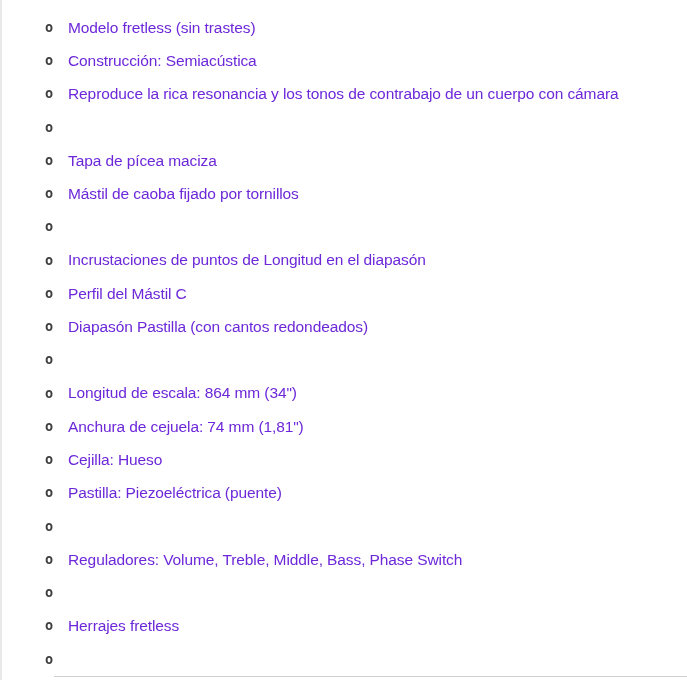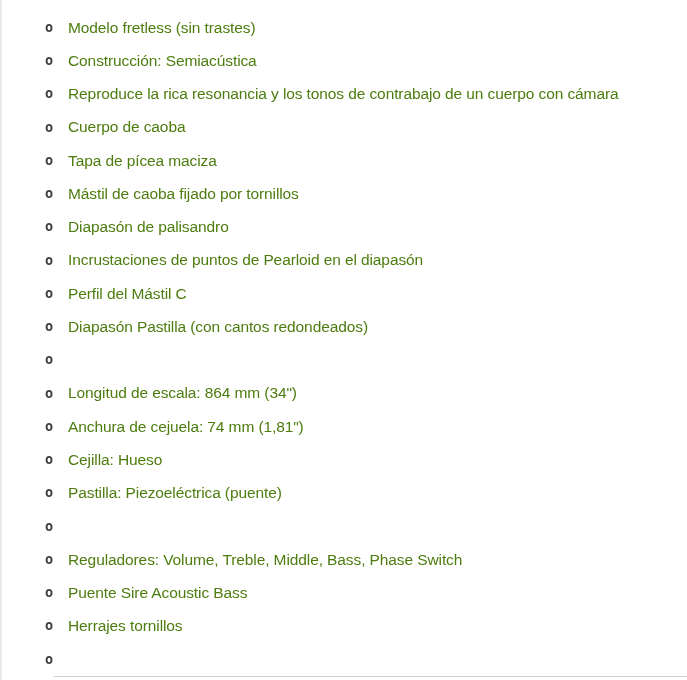--- a/index.html
+++ b/index.html
@@ -47,21 +47,21 @@
     margin-left: 45px;
     font-family: "DejaVu Sans Mono", "Liberation Mono", monospace;
     font-weight: 700;
     font-size: 13.5px;
     line-height: 1;
     color: #3e3e3e;
     flex: 0 0 auto;
   }
   .item-text {
     font-size: 15.5px;
-    color: #4d7c0f;
+    color: #6d28d9;
     letter-spacing: -0.1px;
   }
 </style>
 </head>
 <body>
 
 <div class="left-border"></div>
 <div class="bottom-divider"></div>
 
 <ul class="spec-list">
@@ -72,37 +72,35 @@
   <li class="spec-item">
       <span class="bullet">o</span>
       <span class="item-text">Construcción: Semiacústica</span>
     </li>
   <li class="spec-item">
       <span class="bullet">o</span>
       <span class="item-text">Reproduce la rica resonancia y los tonos de contrabajo de un cuerpo con cámara</span>
     </li>
   <li class="spec-item">
       <span class="bullet">o</span>
-      <span class="item-text">Cuerpo de caoba</span>
     </li>
   <li class="spec-item">
       <span class="bullet">o</span>
       <span class="item-text">Tapa de pícea maciza</span>
     </li>
   <li class="spec-item">
       <span class="bullet">o</span>
       <span class="item-text">Mástil de caoba fijado por tornillos</span>
     </li>
   <li class="spec-item">
       <span class="bullet">o</span>
-      <span class="item-text">Diapasón de palisandro</span>
     </li>
   <li class="spec-item">
       <span class="bullet">o</span>
-      <span class="item-text">Incrustaciones de puntos de Pearloid en el diapasón</span>
+      <span class="item-text">Incrustaciones de puntos de Longitud en el diapasón</span>
     </li>
   <li class="spec-item">
       <span class="bullet">o</span>
       <span class="item-text">Perfil del Mástil C</span>
     </li>
   <li class="spec-item">
       <span class="bullet">o</span>
       <span class="item-text">Diapasón Pastilla (con cantos redondeados)</span>
     </li>
   <li class="spec-item">
@@ -126,22 +124,21 @@
     </li>
   <li class="spec-item">
       <span class="bullet">o</span>
     </li>
   <li class="spec-item">
       <span class="bullet">o</span>
       <span class="item-text">Reguladores: Volume, Treble, Middle, Bass, Phase Switch</span>
     </li>
   <li class="spec-item">
       <span class="bullet">o</span>
-      <span class="item-text">Puente Sire Acoustic Bass</span>
     </li>
   <li class="spec-item">
       <span class="bullet">o</span>
-      <span class="item-text">Herrajes tornillos</span>
+      <span class="item-text">Herrajes fretless</span>
     </li>
   <li class="spec-item">
       <span class="bullet">o</span>
     </li>
 </ul>
 
 </body></html>

